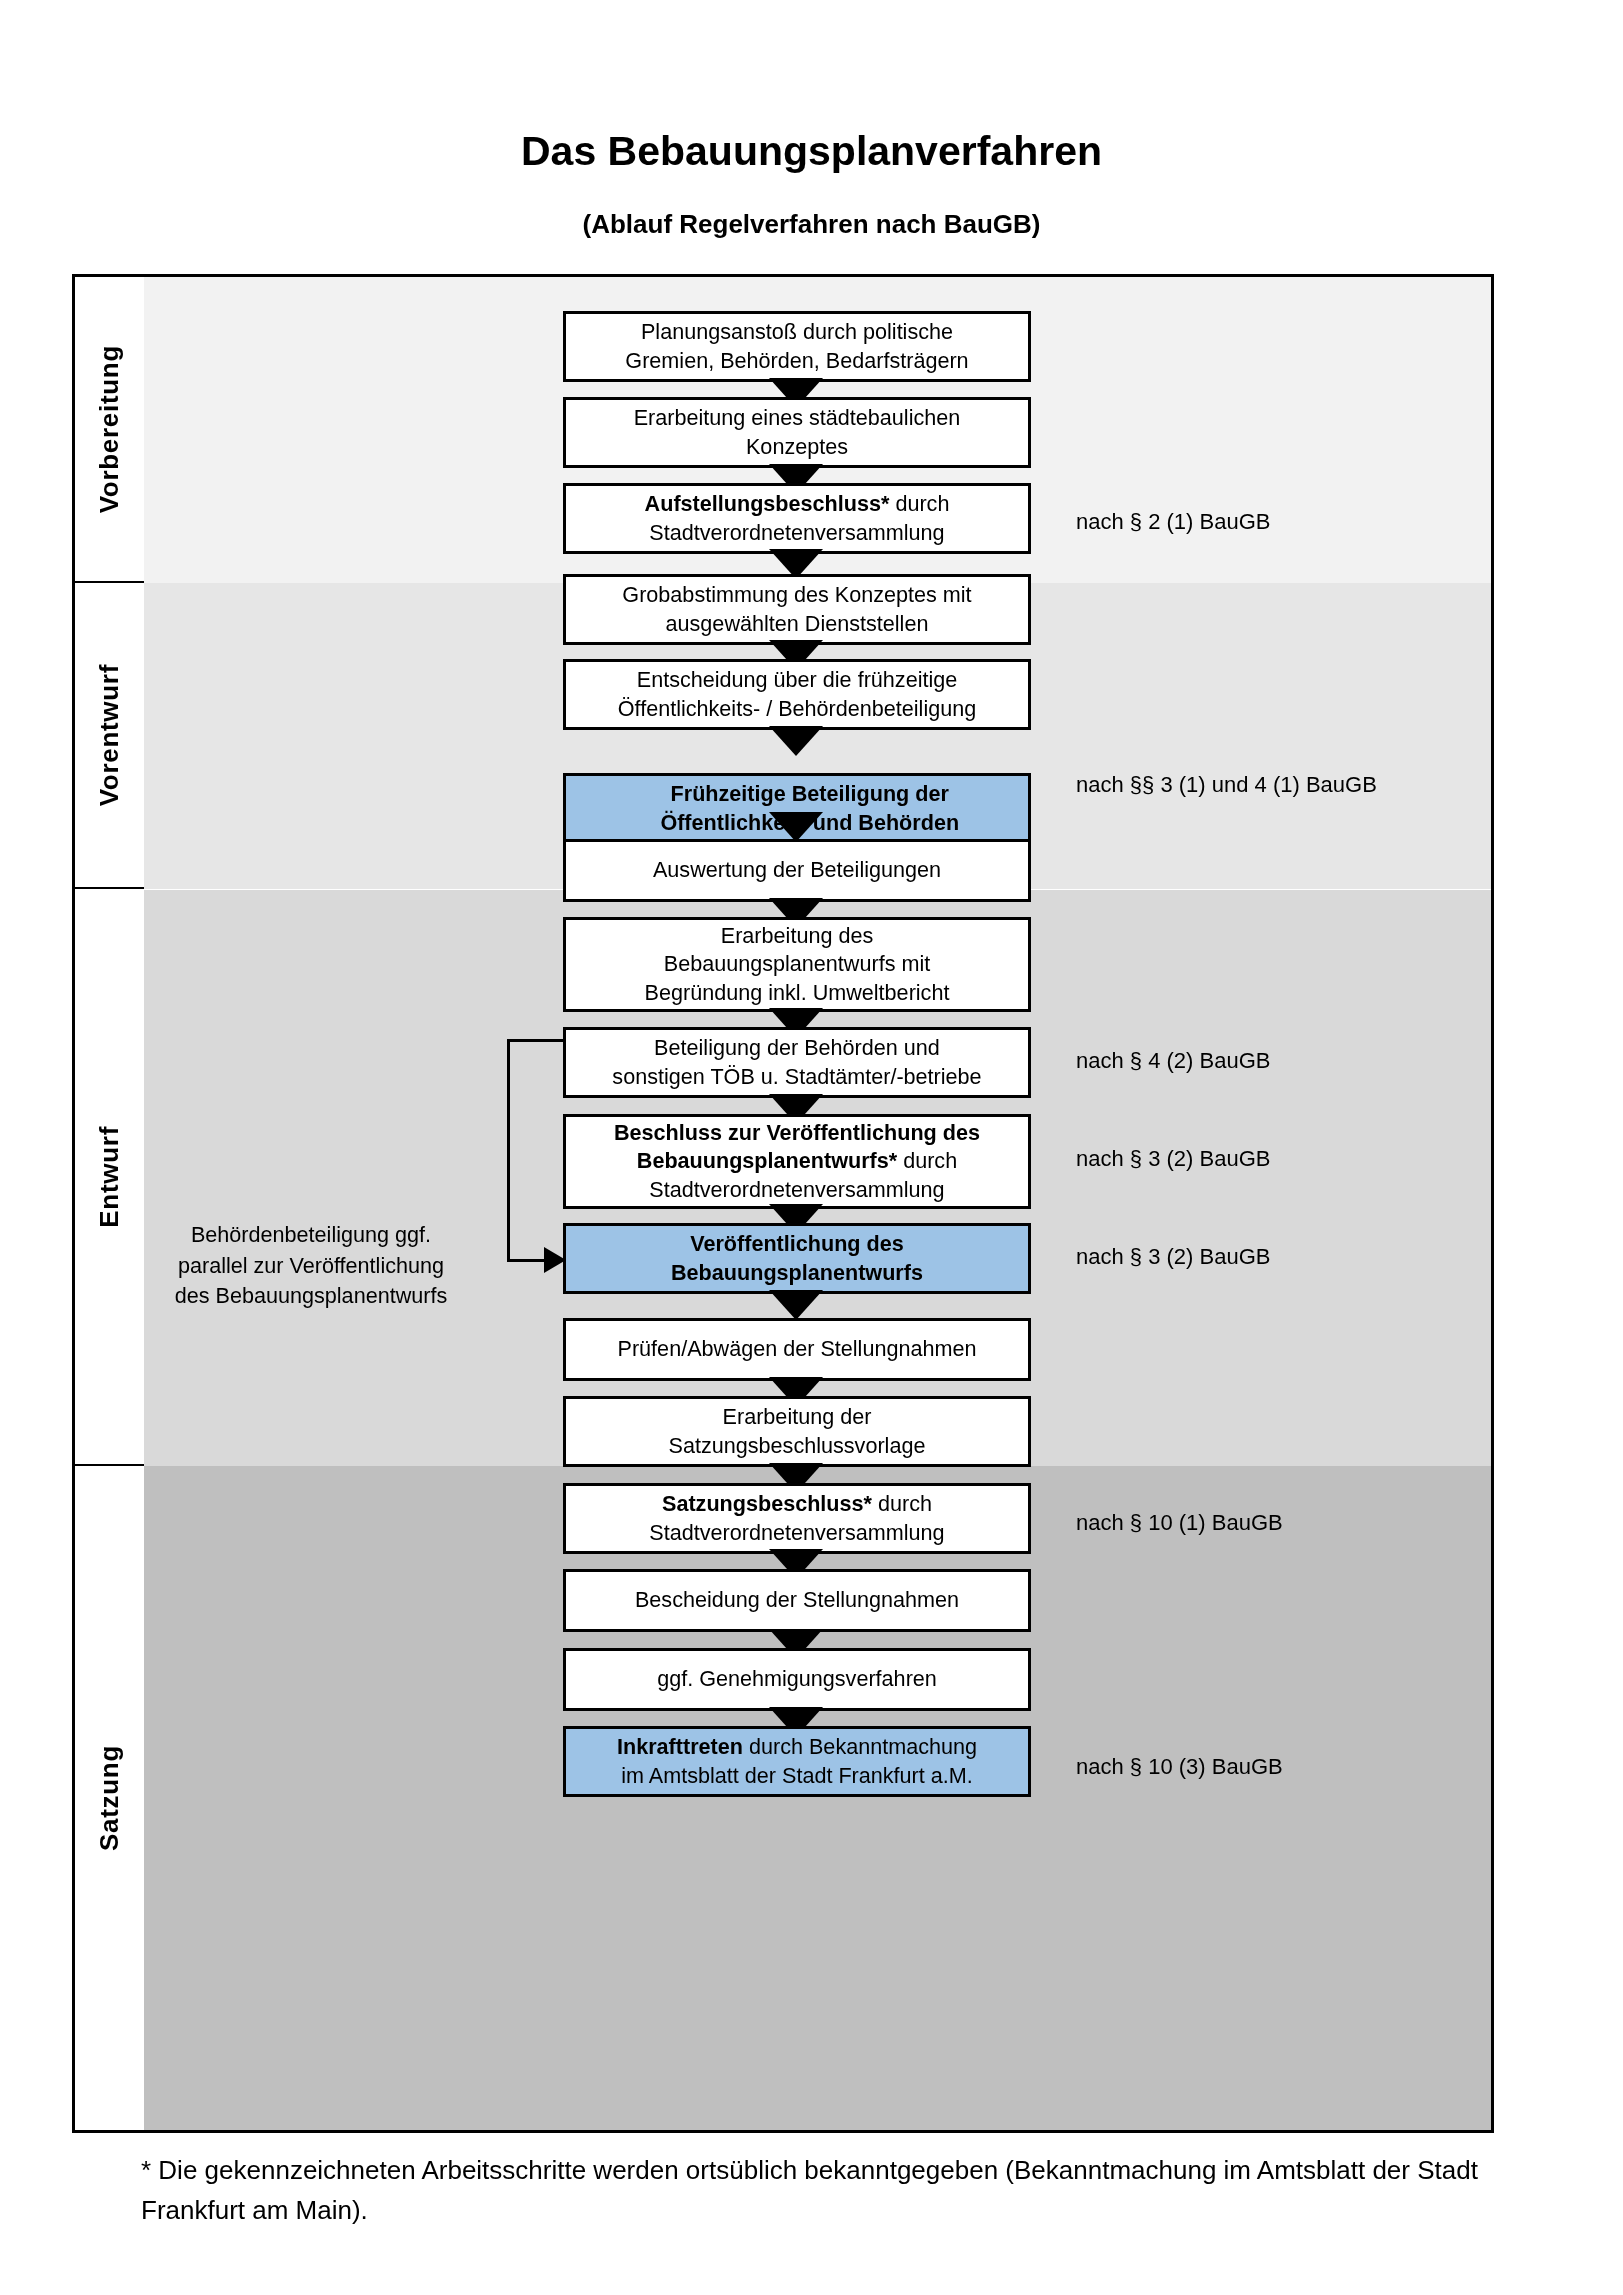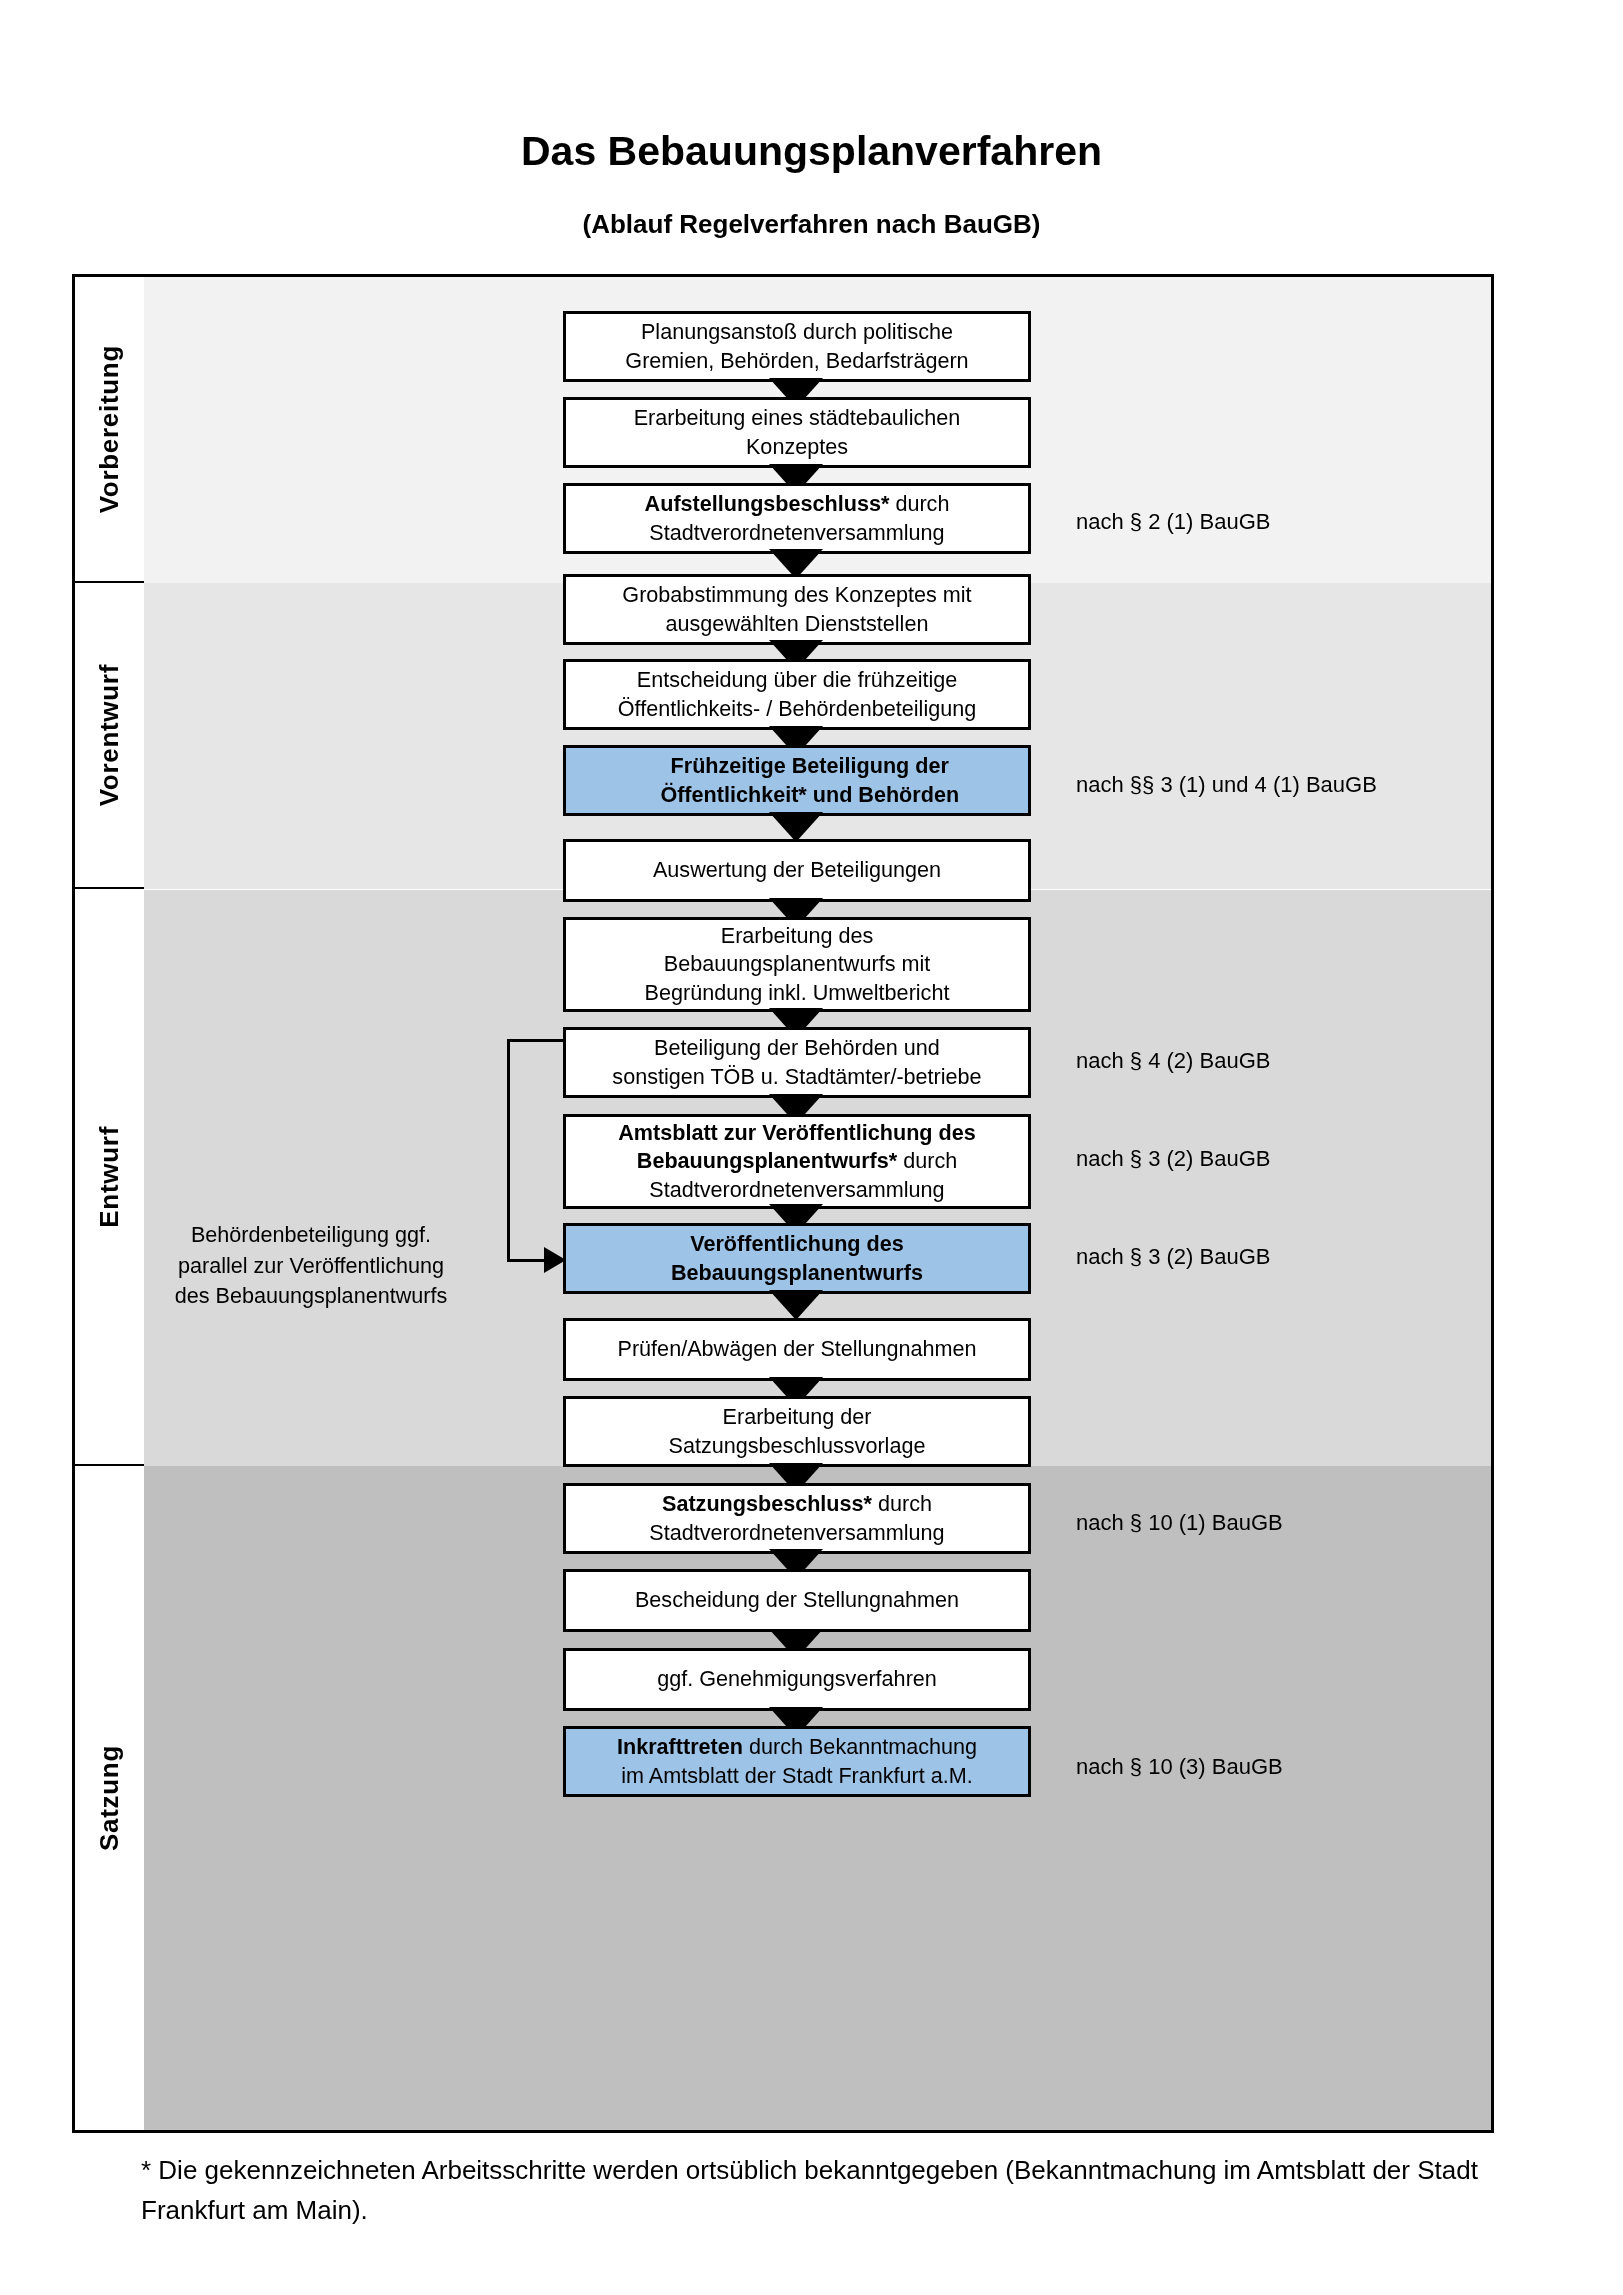--- a/index.html
+++ b/index.html
@@ -149,38 +149,38 @@
       </div>
       <div class="arrow" style="left: 694px; top: 272px;"></div>
       <div class="node" style="left: 488px; top: 297px; width: 468px; height: 71px;">
         <div>Grobabstimmung des Konzeptes mit<br>ausgewählten Dienststellen</div>
       </div>
       <div class="arrow" style="left: 694px; top: 363px;"></div>
       <div class="node" style="left: 488px; top: 382px; width: 468px; height: 71px;">
         <div>Entscheidung über die frühzeitige<br>Öffentlichkeits- / Behördenbeteiligung</div>
       </div>
       <div class="arrow" style="left: 694px; top: 449px;"></div>
-      <div class="node blue" style="left: 488px; top: 468px; width: 468px; height: 71px; padding-left: 32px;">
+      <div class="node blue" style="left: 488px; top: 496px; width: 468px; height: 71px; padding-left: 32px;">
         <div><span class="b">Frühzeitige Beteiligung der</span><br><span class="b">Öffentlichkeit* und Behörden</span></div>
       </div>
       <div class="arrow" style="left: 694px; top: 535px;"></div>
       <div class="node" style="left: 488px; top: 562px; width: 468px; height: 63px;">
         <div>Auswertung der Beteiligungen</div>
       </div>
       <div class="arrow" style="left: 694px; top: 621px;"></div>
       <div class="node" style="left: 488px; top: 640px; width: 468px; height: 95px;">
         <div>Erarbeitung des<br>Bebauungsplanentwurfs mit<br>Begründung inkl. Umweltbericht</div>
       </div>
       <div class="arrow" style="left: 694px; top: 731px;"></div>
       <div class="node" style="left: 488px; top: 750px; width: 468px; height: 71px;">
         <div>Beteiligung der Behörden und<br>sonstigen TÖB u. Stadtämter/-betriebe</div>
       </div>
       <div class="arrow" style="left: 694px; top: 817px;"></div>
       <div class="node" style="left: 488px; top: 837px; width: 468px; height: 95px;">
-        <div><span class="b">Amtsblatt zur Veröffentlichung des</span><br><span class="b">Bebauungsplanentwurfs*</span> durch<br>Stadtverordnetenversammlung</div>
+        <div><span class="b">Beschluss zur Veröffentlichung des</span><br><span class="b">Bebauungsplanentwurfs*</span> durch<br>Stadtverordnetenversammlung</div>
       </div>
       <div class="arrow" style="left: 694px; top: 927px;"></div>
       <div class="node blue" style="left: 488px; top: 946px; width: 468px; height: 71px; text-align: center;">
         <div><span class="b">Veröffentlichung des</span><br><span class="b">Bebauungsplanentwurfs</span></div>
       </div>
       <div class="arrow" style="left: 694px; top: 1013px;"></div>
       <div class="node" style="left: 488px; top: 1041px; width: 468px; height: 63px; justify-content: center;">
         <div>Prüfen/Abwägen der Stellungnahmen</div>
       </div>
       <div class="arrow" style="left: 694px; top: 1100px;"></div>

